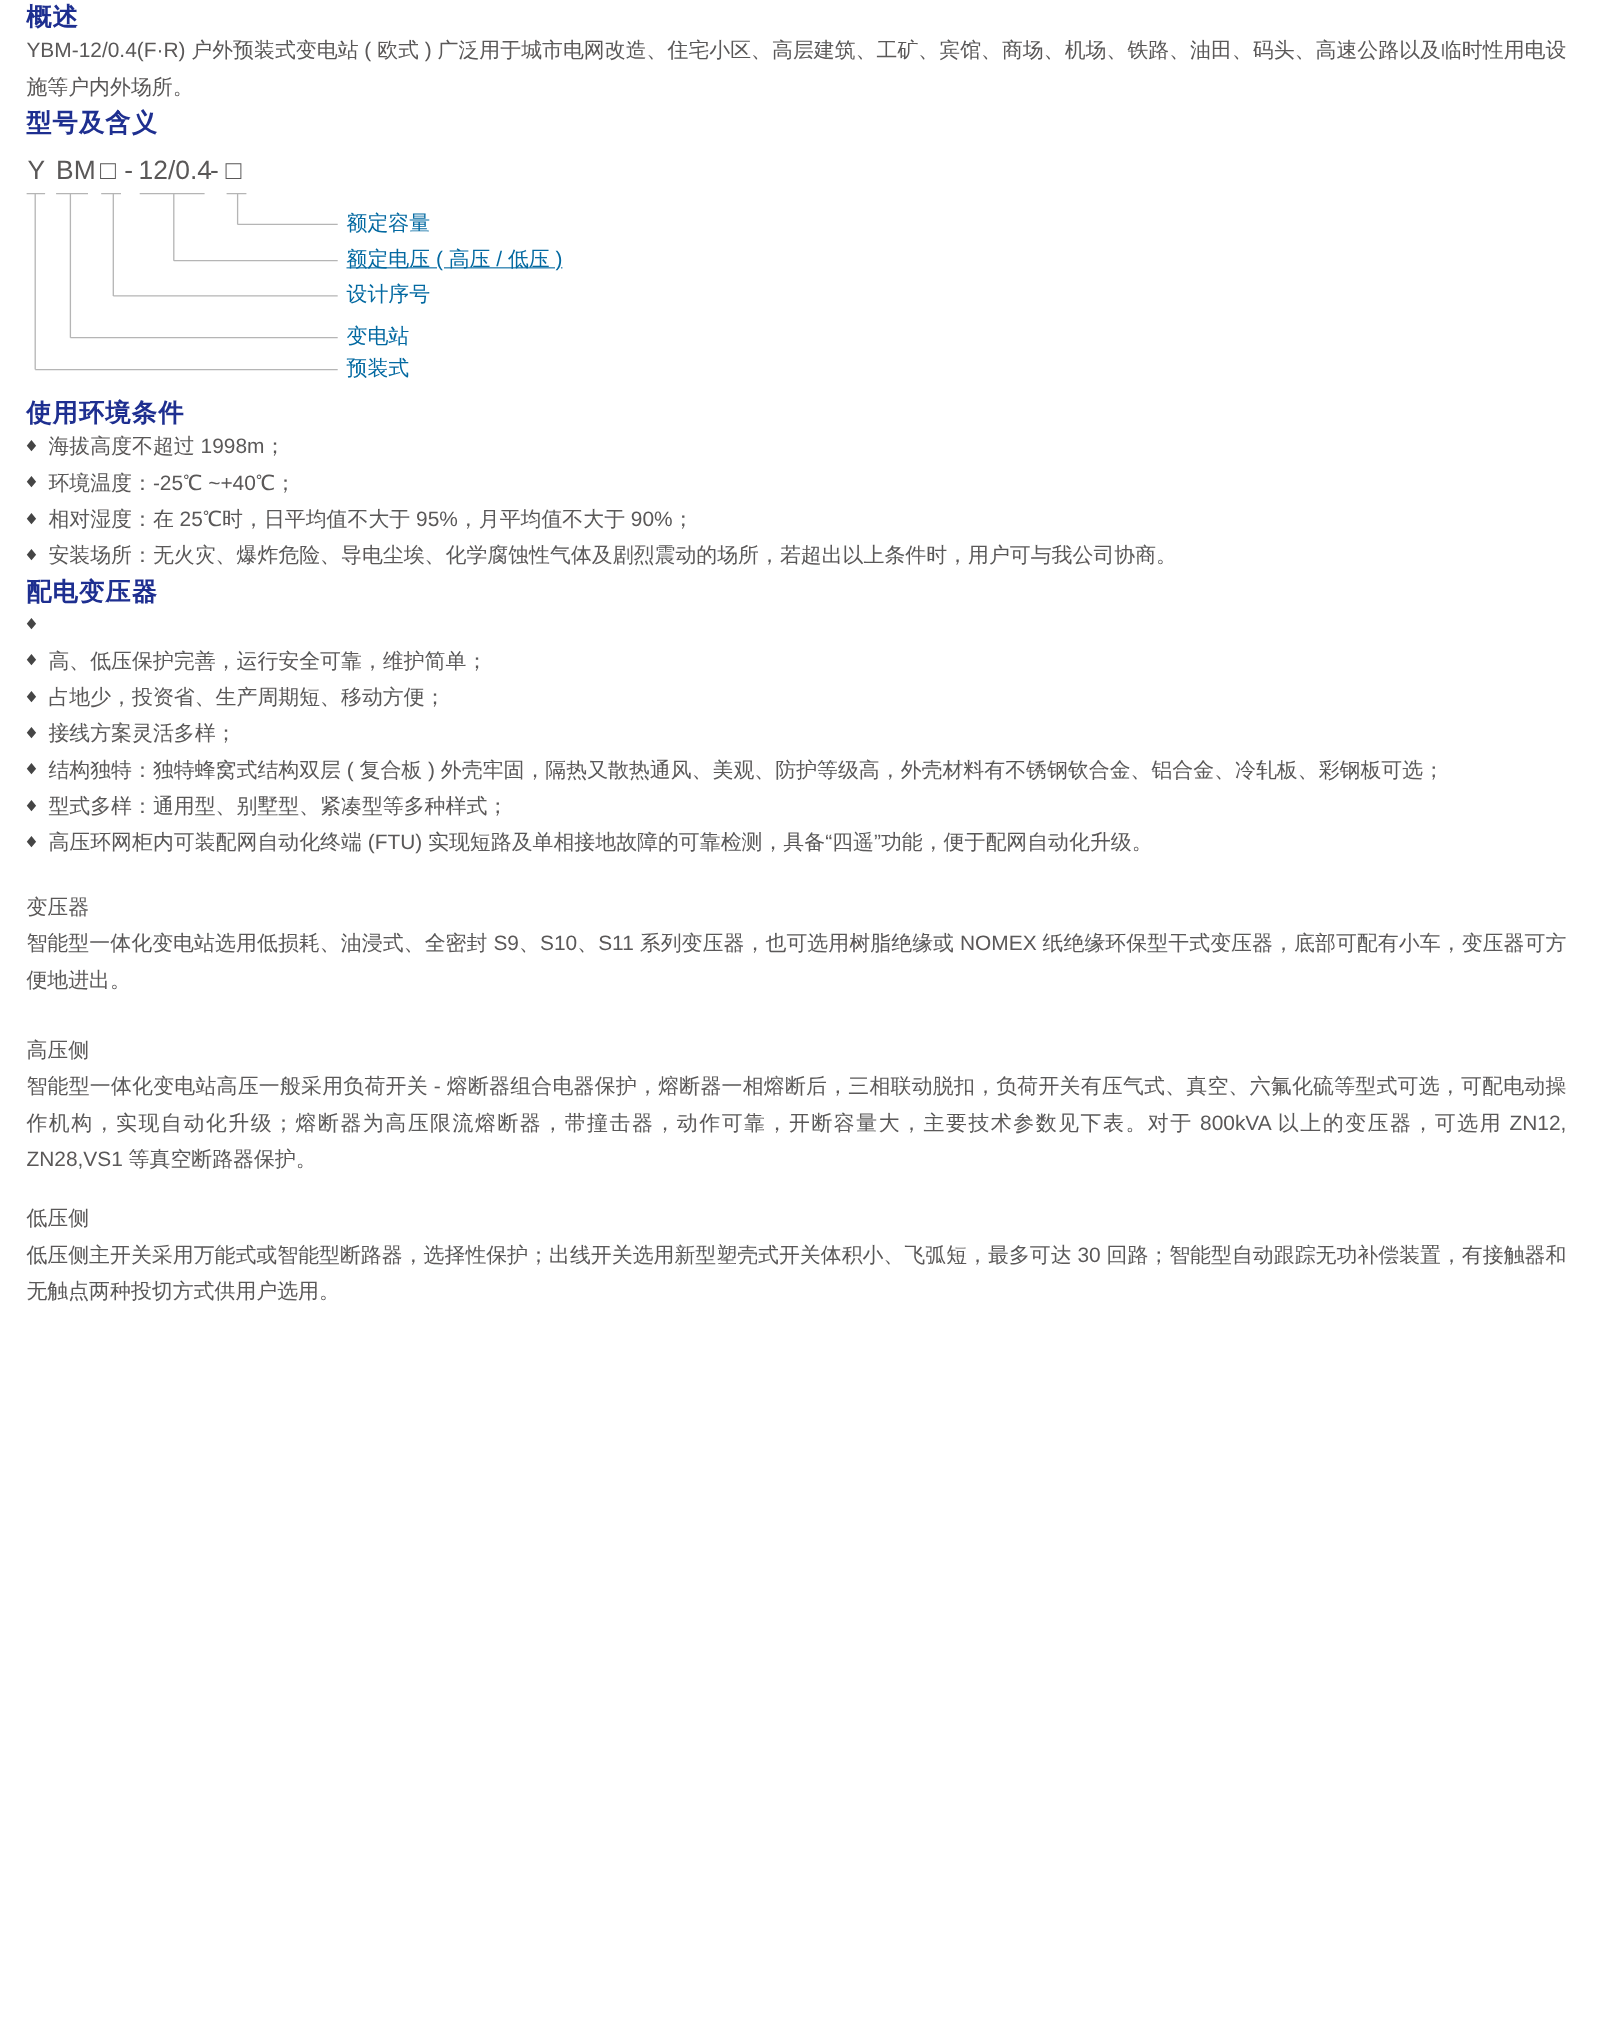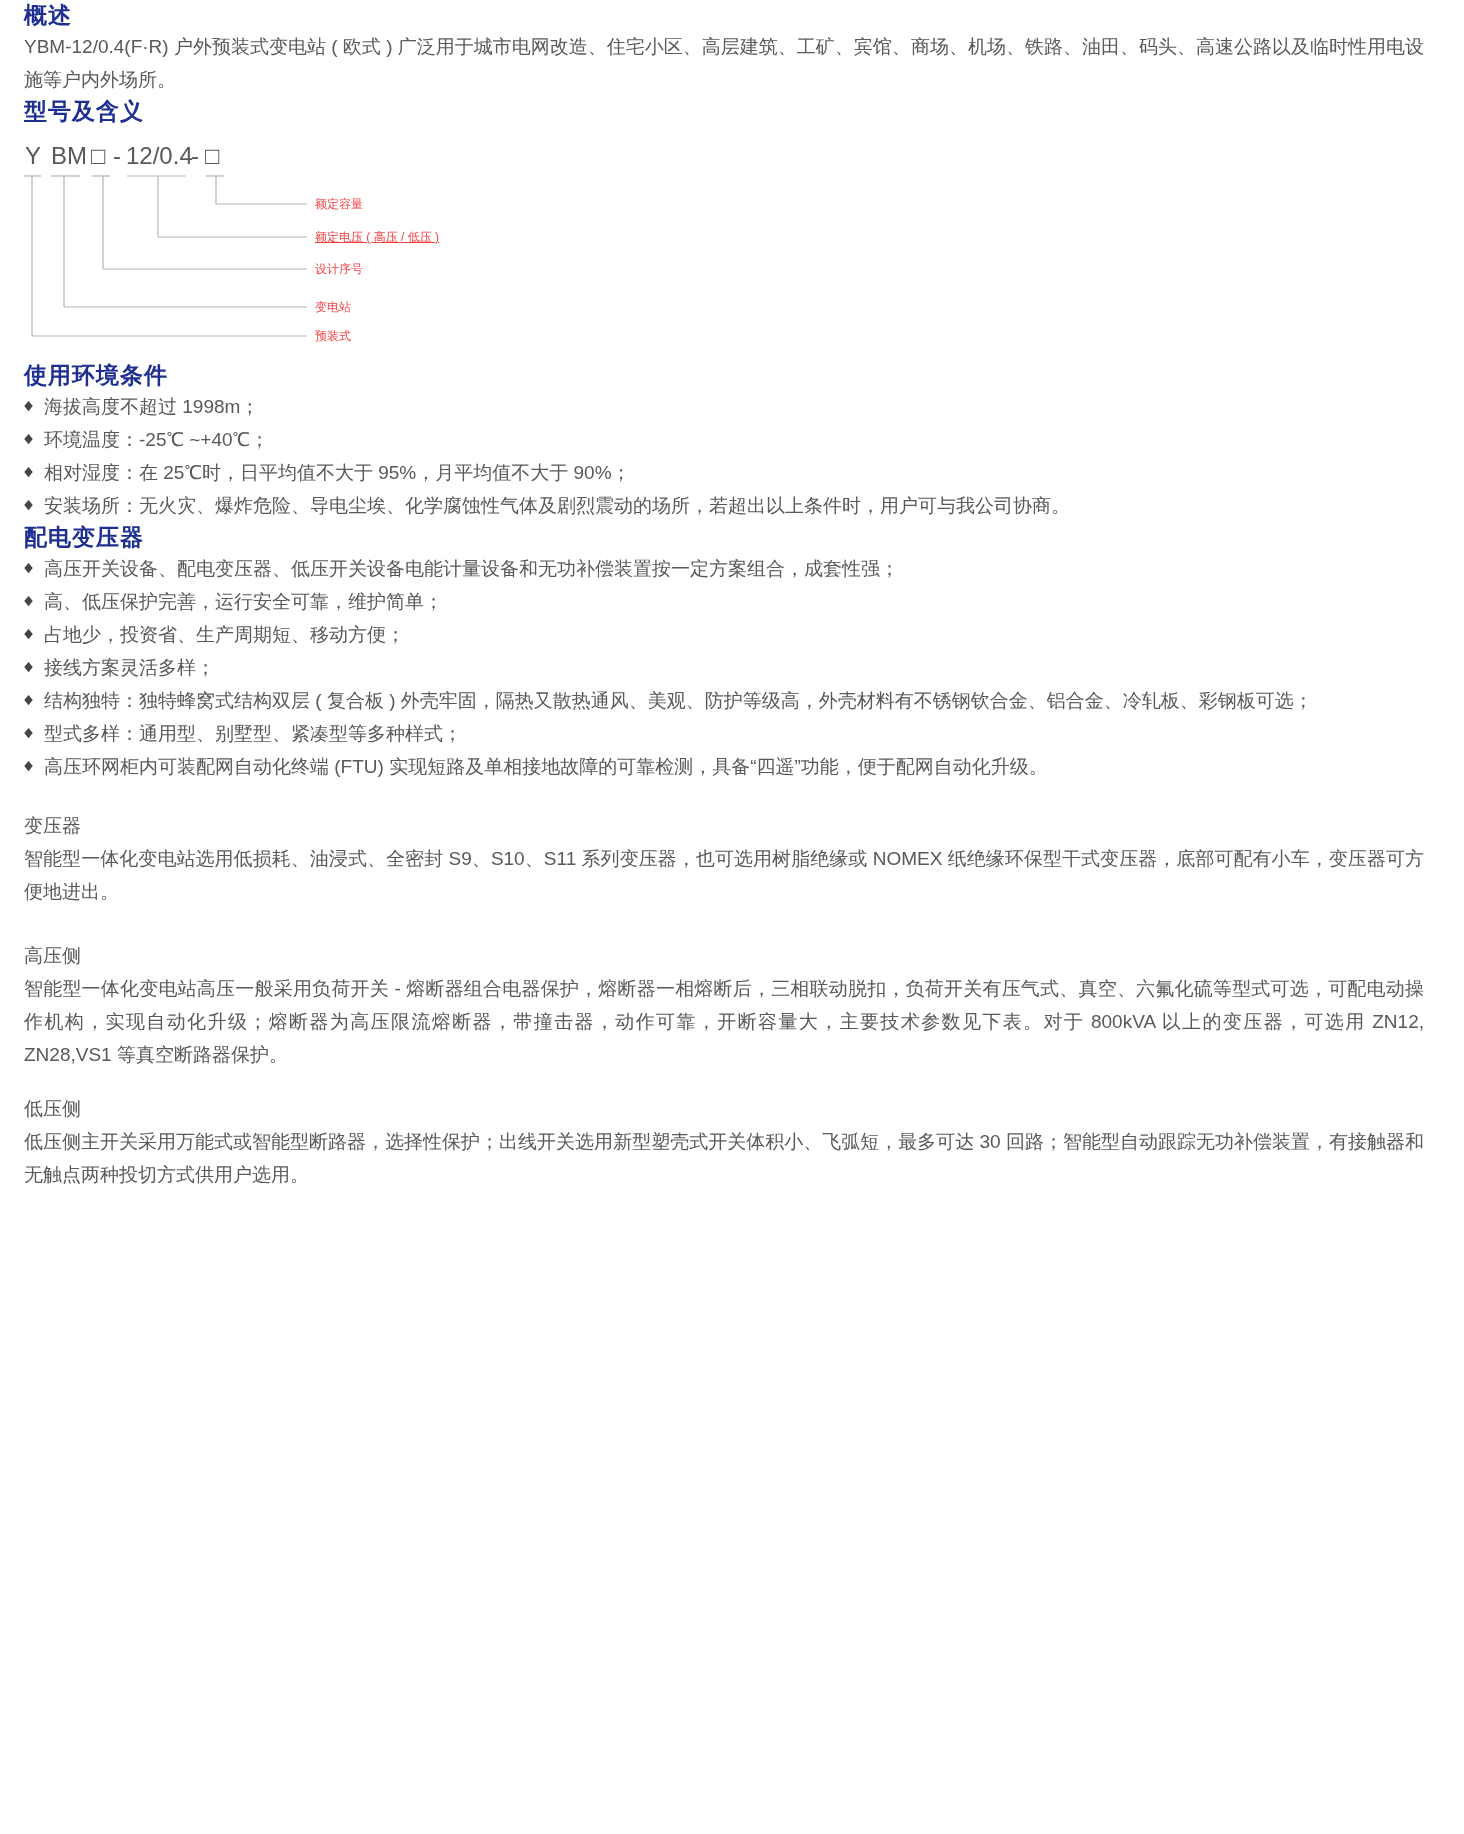--- a/index.html
+++ b/index.html
@@ -30,22 +30,22 @@
   .diagram { position:relative; margin-top:16px; height:218px; }
   .code-part {
     position:absolute; top:0; font-size:24px; line-height:28px; color:#5a5858;
     white-space:nowrap;
   }
   .cp0 { left:1px; }   .cp1 { left:27px; }  .cp2 { left:67px; }
   .cp3 { left:89px; }  .cp4 { left:102px; } .cp5 { left:167px; }
   .cp6 { left:181px; }
   .diagram svg { position:absolute; left:0; top:30px; }
   .dlabel {
-    position:absolute; left:291px; font-size:12px; line-height:26px;
-    color:#ef4444; white-space:nowrap;
+    position:absolute; left:291px; font-size:19px; line-height:26px;
+    color:#0369a1; white-space:nowrap;
   }
   .dl0 { top:49px; } .dl1 { top:82px;text-decoration:underline; } .dl2 { top:114px; }
   .dl3 { top:152px; } .dl4 { top:181px; }
 
   
   ul.diamond-list { list-style:none; margin:0; padding:0; }
   .l-env  { margin-top:17px; }
   .l-feat { margin-top:22px; }
   ul.diamond-list li { display:flex; align-items:flex-start; }
   .bullet {
@@ -136,21 +136,20 @@
         <span class="li-text">安装场所：无火灾、爆炸危险、导电尘埃、化学腐蚀性气体及剧烈震动的场所，若超出以上条件时，用户可与我公司协商。</span>
       </li>
     </ul>
   </section>
 
   <section>
     <h2 class="sec-title t-feat">配电变压器</h2>
     <ul class="diamond-list l-feat">
       <li>
         <span class="bullet">◆</span>
-        <span class="li-text">高压开关设备、配电变压器、低压开关设备电能计量设备和无功补偿装置按一定方案组合，成套性强；</span>
       </li>
       <li>
         <span class="bullet">◆</span>
         <span class="li-text">高、低压保护完善，运行安全可靠，维护简单；</span>
       </li>
       <li>
         <span class="bullet">◆</span>
         <span class="li-text">占地少，投资省、生产周期短、移动方便；</span>
       </li>
       <li>

